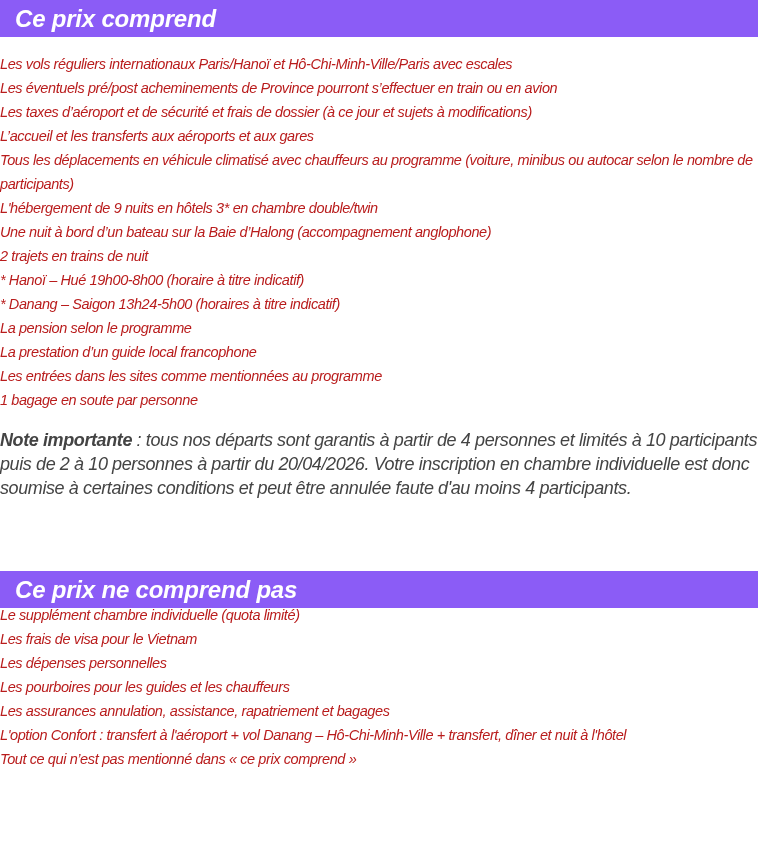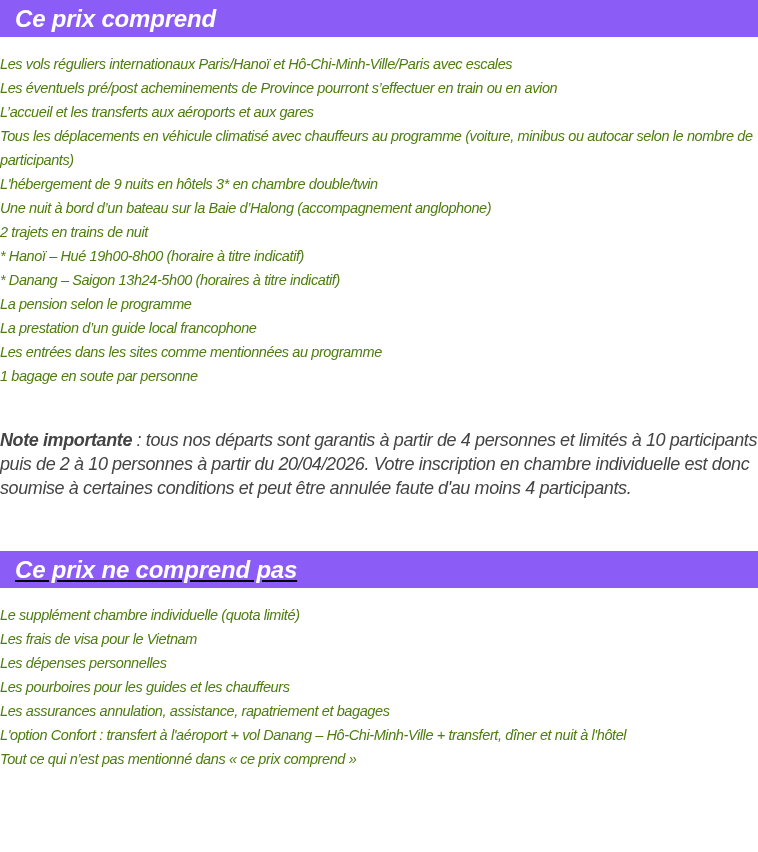--- a/index.html
+++ b/index.html
@@ -1,49 +1,50 @@
 <!DOCTYPE html>
 <html><head>
 <meta charset="utf-8">
 <style>
   html, body { margin:0; padding:0; background:#ffffff; }
   body { width:758px; height:852px; overflow:hidden; font-family:"Liberation Sans", sans-serif; }
   .bar { background:#8b5cf6; height:37px; position:absolute; left:0; width:758px; }
   .bar h2 { margin:0; padding:0 0 0 15px; color:#ffffff; font-style:italic; font-weight:bold; font-size:24px; line-height:37px; letter-spacing:-0.2px; }
   .list { position:absolute; left:0; width:758px; margin:0; padding:0; list-style:none; }
-  .list li { font-style:italic; font-size:14.5px; line-height:24px; color:#4d7c0f; letter-spacing:-0.4px; white-space:normal; }
+  .list li { font-style:italic; font-size:14.5px; line-height:24px; color:#b91c1c; letter-spacing:-0.4px; white-space:normal; }
   .note { position:absolute; left:0; width:758px; margin:0; font-style:italic; font-size:18px; line-height:24px; color:#444444; letter-spacing:-0.4px; }
   .note b { font-weight:bold; }
 </style>
 </head>
 <body>
 
 <div class="bar" style="top:0;">
   <h2>Ce prix comprend</h2>
 </div>
 
 <ul class="list" style="top:52px;">
   <li>Les vols réguliers internationaux Paris/Hanoï et Hô-Chi-Minh-Ville/Paris avec escales</li>
   <li>Les éventuels pré/post acheminements de Province pourront s’effectuer en train ou en avion</li>
+  <li>Les taxes d’aéroport et de sécurité et frais de dossier (à ce jour et sujets à modifications)</li>
   <li>L’accueil et les transferts aux aéroports et aux gares</li>
   <li>Tous les déplacements en véhicule climatisé avec chauffeurs au programme (voiture, minibus ou autocar selon le nombre de participants)</li>
   <li>L'hébergement de 9 nuits en hôtels 3* en chambre double/twin</li>
   <li>Une nuit à bord d’un bateau sur la Baie d’Halong (accompagnement anglophone)</li>
   <li>2 trajets en trains de nuit</li>
   <li>* Hanoï – Hué 19h00-8h00 (horaire à titre indicatif)</li>
   <li>* Danang – Saigon 13h24-5h00 (horaires à titre indicatif)</li>
   <li>La pension selon le programme</li>
   <li>La prestation d’un guide local francophone</li>
   <li>Les entrées dans les sites comme mentionnées au programme</li>
   <li>1 bagage en soute par personne</li>
 </ul>
 
 <p class="note" style="top:428px;"><b>Note importante</b><span> : tous nos départs sont garantis à partir de 4 personnes et limités à 10 participants puis de 2 à 10 personnes à partir du 20/04/2026. Votre inscription en chambre individuelle est donc soumise à certaines conditions et peut être annulée faute d'au moins 4 participants.</span></p>
 
-<div class="bar" style="top:551px;text-decoration:underline;">
+<div class="bar" style="top:571px;">
   <h2>Ce prix ne comprend pas</h2>
 </div>
 
 <ul class="list" style="top:603px;">
   <li>Le supplément chambre individuelle (quota limité)</li>
   <li>Les frais de visa pour le Vietnam</li>
   <li>Les dépenses personnelles</li>
   <li>Les pourboires pour les guides et les chauffeurs</li>
   <li>Les assurances annulation, assistance, rapatriement et bagages</li>
   <li>L'option Confort : transfert à l'aéroport + vol Danang – Hô-Chi-Minh-Ville + transfert, dîner et nuit à l'hôtel</li>

